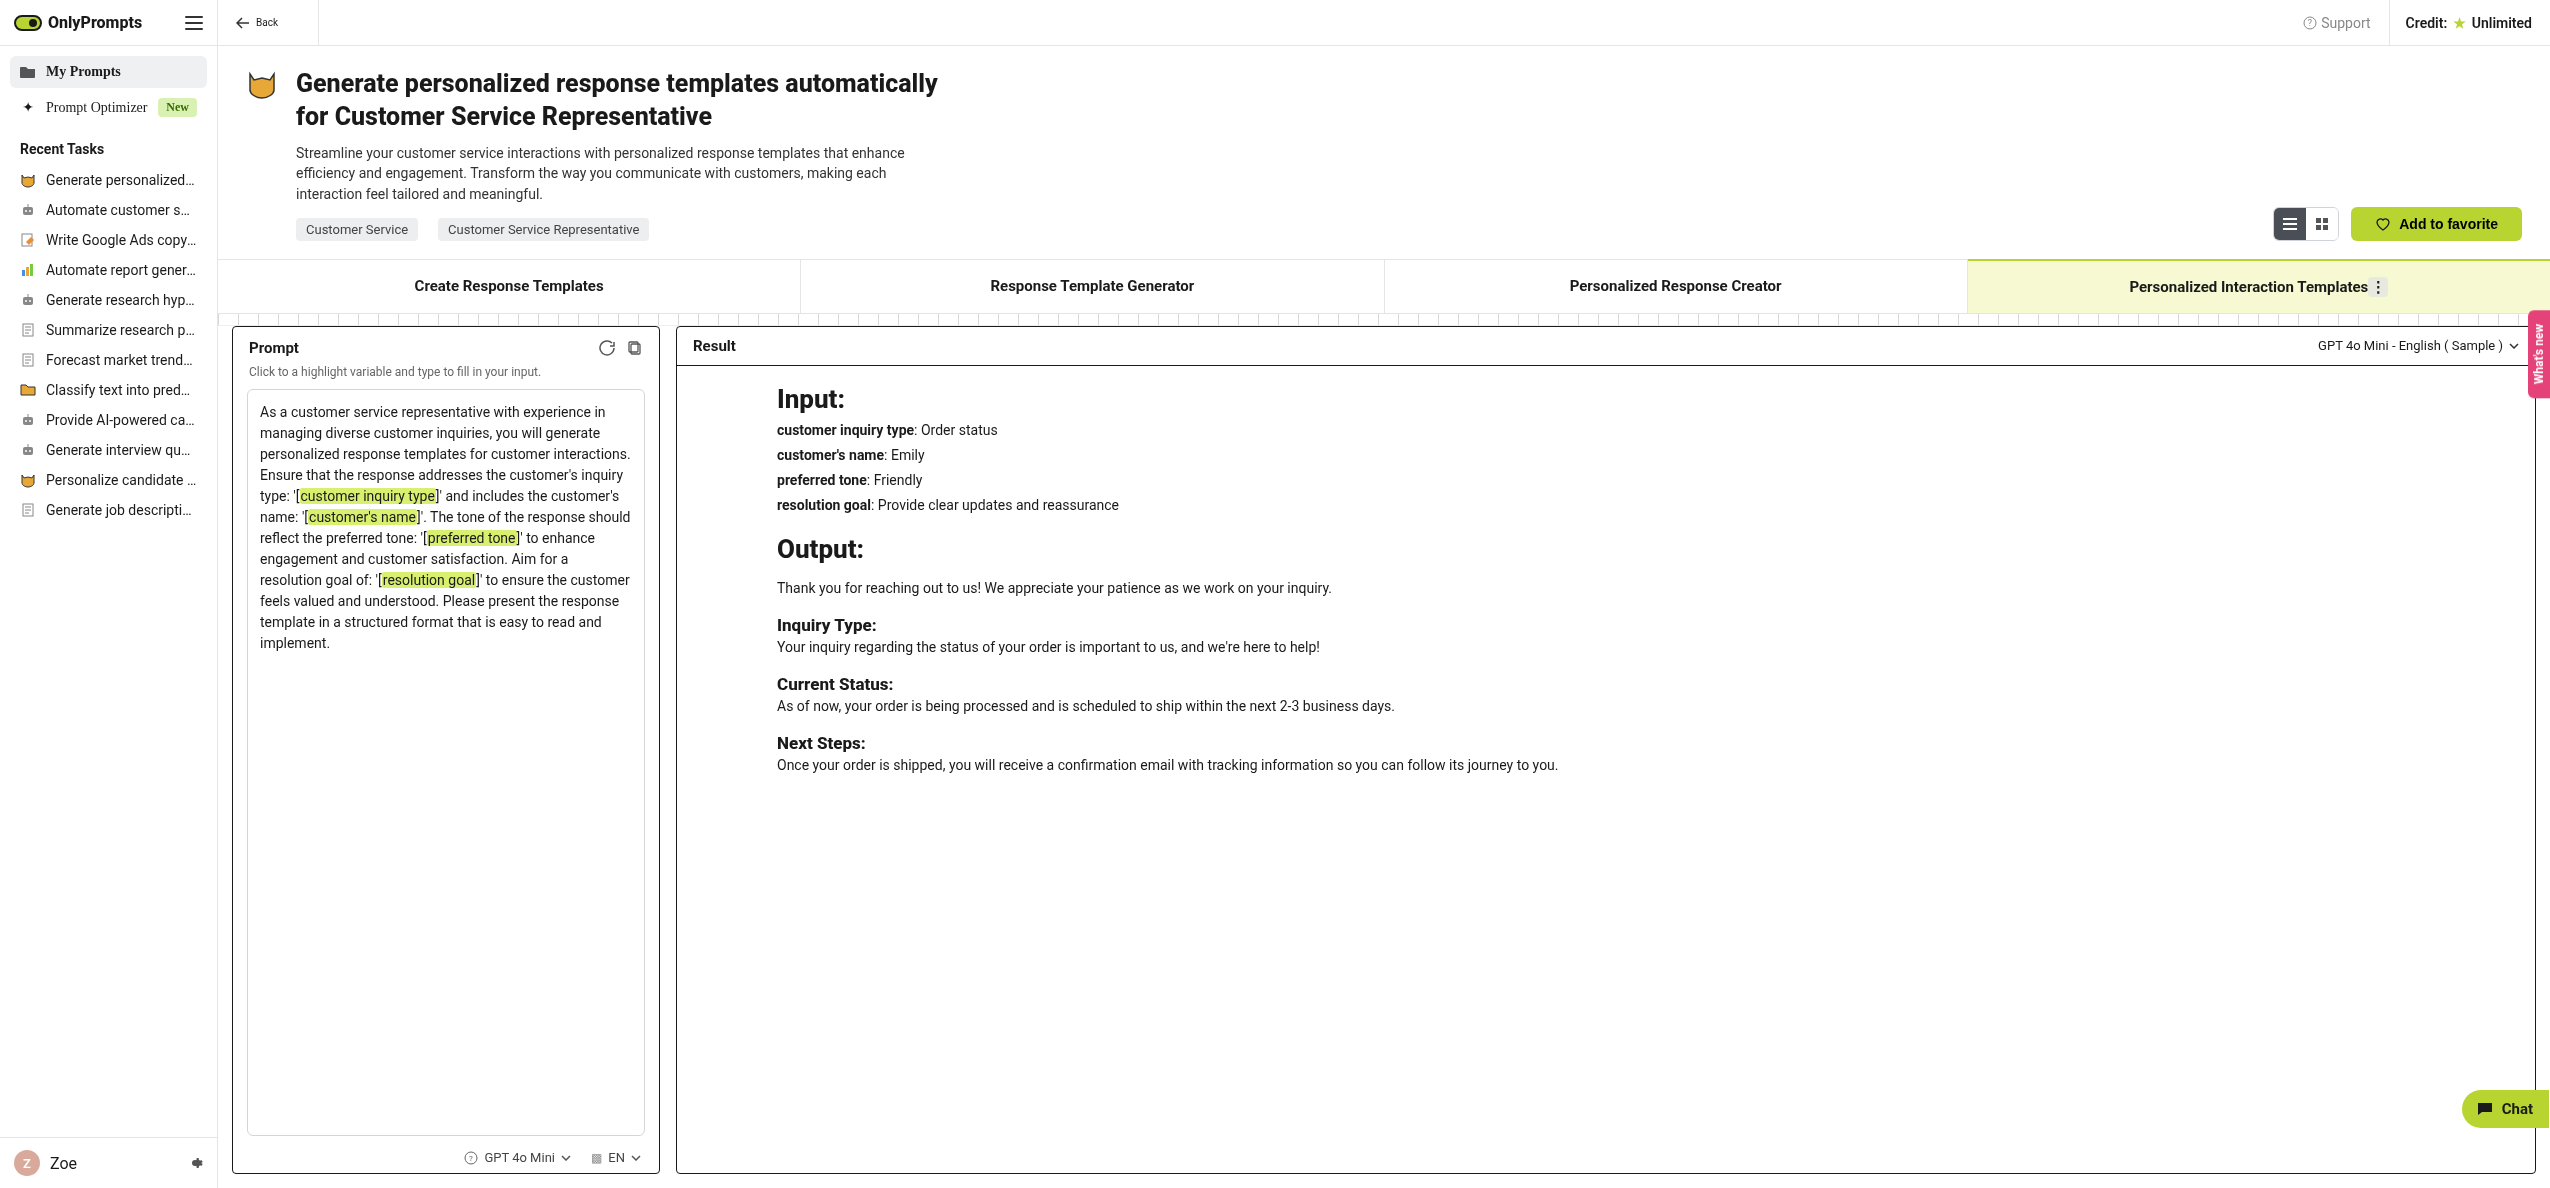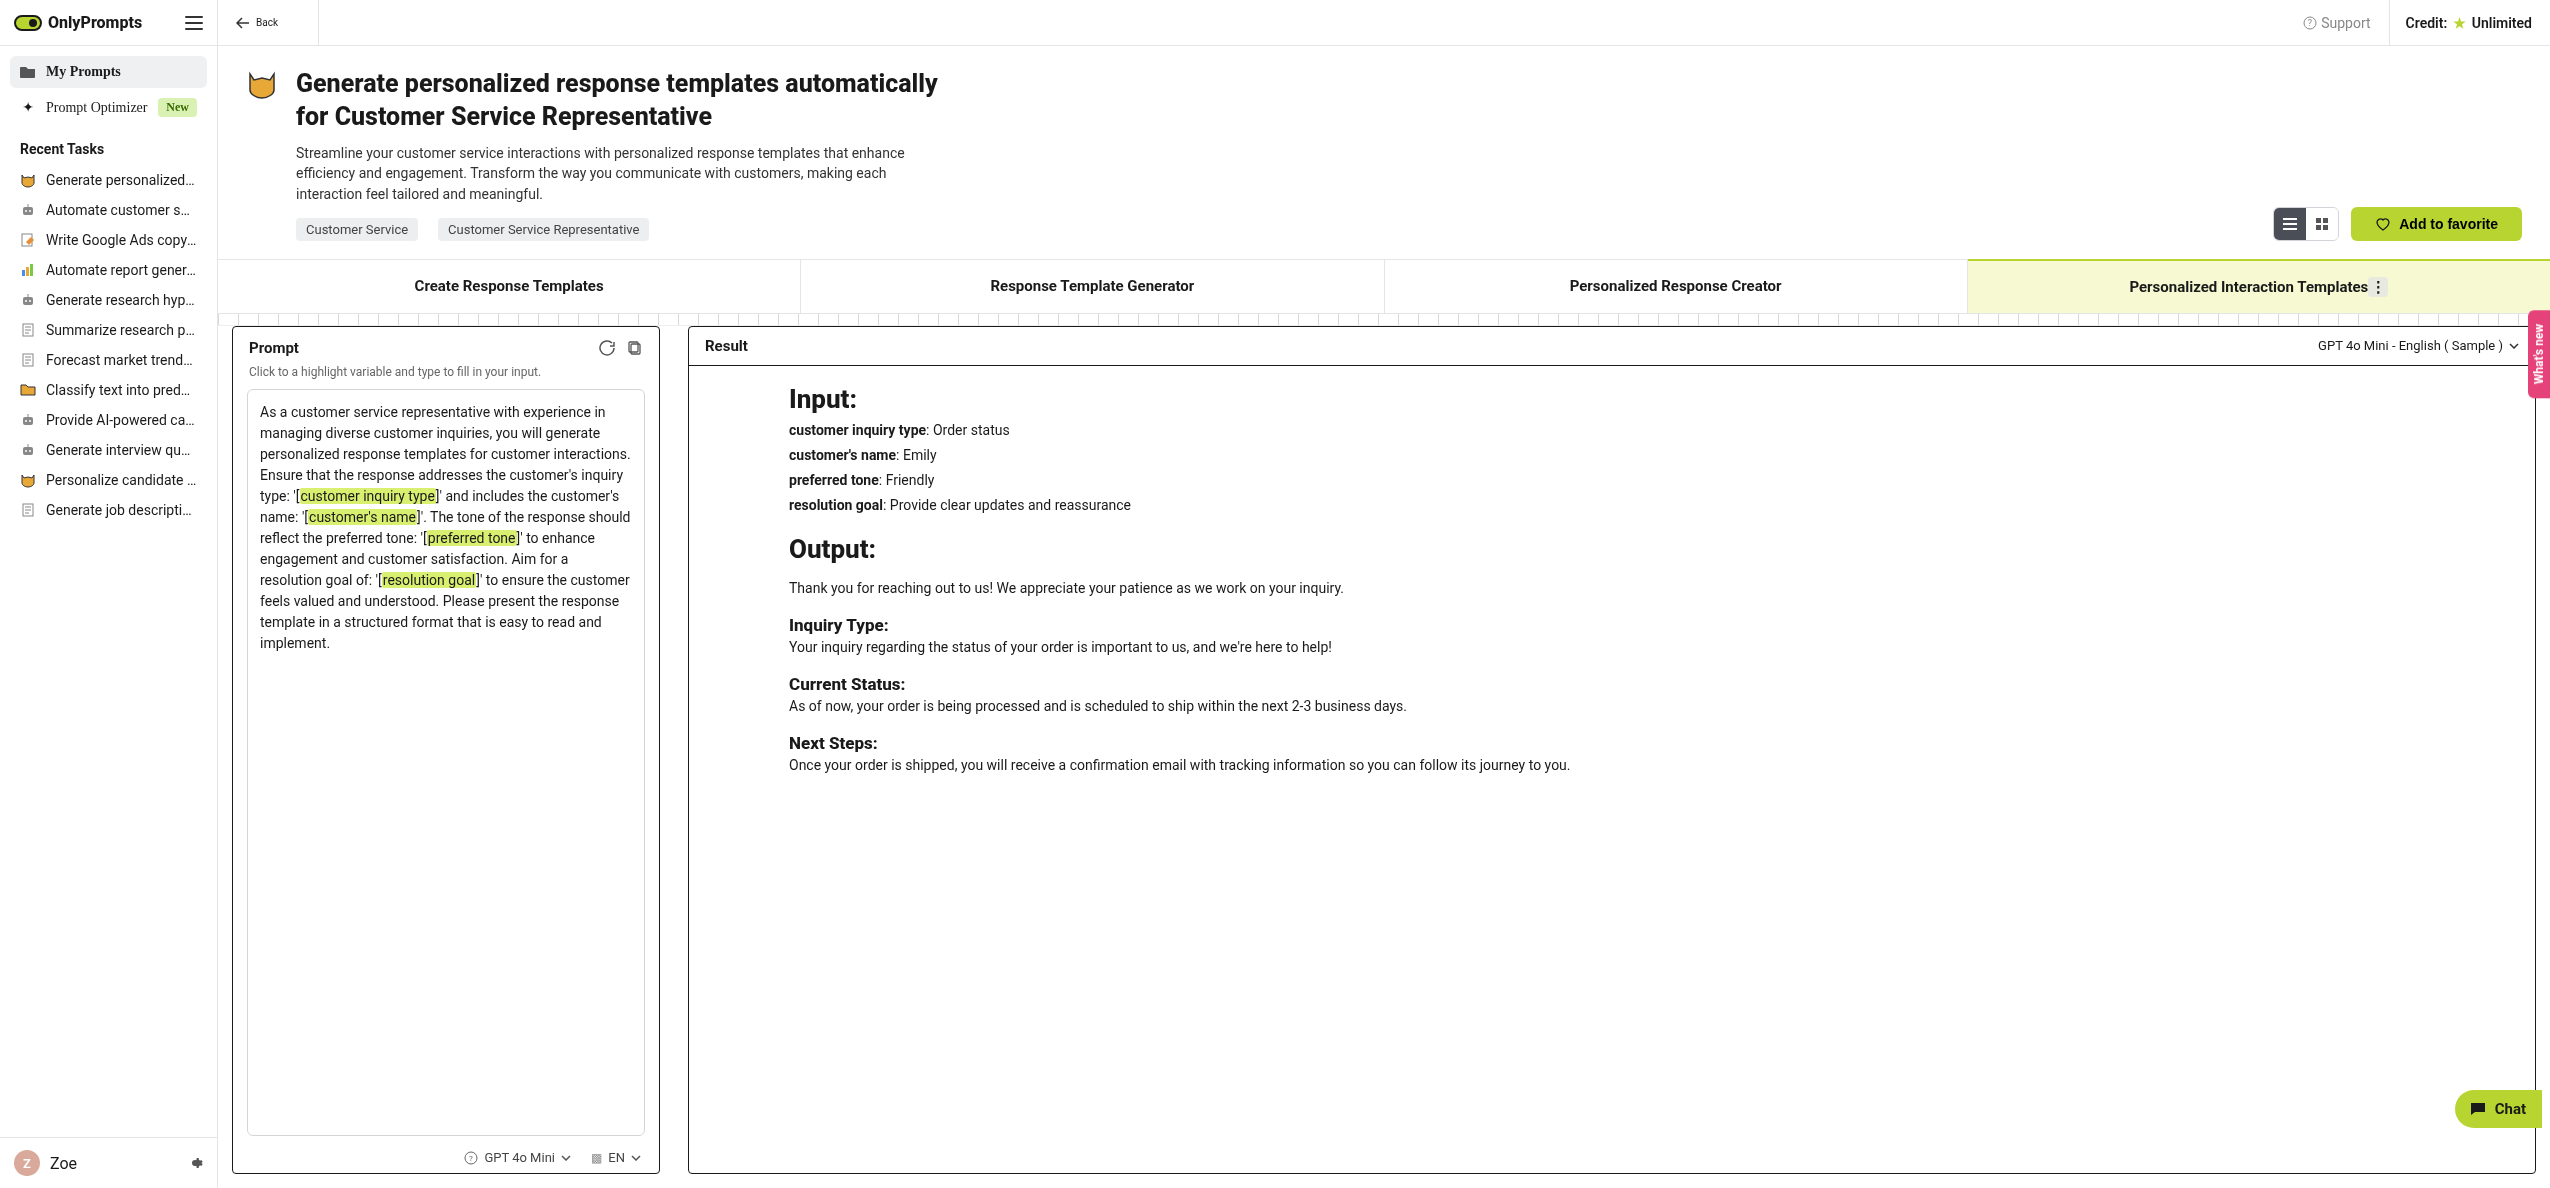--- a/index.html
+++ b/index.html
@@ -55,21 +55,21 @@
 
 
 .tabs { display: flex; border-top: 1px solid #e5e5e5; border-bottom: 1px solid #e5e5e5; }
 .tab { flex: 1; padding: 16px 18px; font-size: 15px; font-weight: 700; border-right: 1px solid #e5e5e5; cursor: pointer; display: flex; align-items: center; justify-content: center; }
 .tab:last-child { border-right: none; }
 .tab.active { background: #f6f9d2; border-top: 2px solid #b8d430; margin-top: -1px; }
 .tab-more { width: 20px; height: 20px; background: #e8eae0; border-radius: 4px; display: flex; align-items: center; justify-content: center; cursor: pointer; }
 .ruler { height: 12px; background: repeating-linear-gradient(to right, #d8d8d8 0, #d8d8d8 1px, transparent 1px, transparent 20px); border-bottom: 1px solid #eee; }
 
 
-.content { flex: 1; display: flex; gap: 28px; padding: 0 14px 14px; min-height: 0; overflow: hidden; }
+.content { flex: 1; display: flex; gap: 16px; padding: 0 14px 14px; min-height: 0; overflow: hidden; }
 .panel { flex: 1; border: 1px solid #1a1a1a; border-radius: 4px; display: flex; flex-direction: column; overflow: hidden; margin-top: 0; }
 .panel-left { flex: 0 0 428px; }
 .panel-header { display: flex; align-items: center; justify-content: space-between; padding: 12px 16px 8px; }
 .panel-header h3 { font-size: 15px; font-weight: 700; }
 .panel-actions { display: flex; gap: 12px; }
 .icon-btn { cursor: pointer; color: #555; }
 .hint { font-size: 12px; color: #666; padding: 0 16px 10px; }
 .prompt-box { margin: 0 14px; border: 1px solid #d5d5d5; border-radius: 6px; padding: 12px; font-size: 14px; line-height: 1.5; flex: 1; overflow-y: auto; height: 290px; }
 .hl { background: #d9ef6f; border-radius: 2px; padding: 0 1px; }
 .panel-footer { display: flex; align-items: center; justify-content: flex-end; gap: 20px; padding: 14px 18px 8px; font-size: 13px; color: #444; }
@@ -79,21 +79,21 @@
 .result-header h3 { font-size: 15px; font-weight: 700; }
 .result-meta { font-size: 13px; display: flex; align-items: center; gap: 6px; cursor: pointer; }
 .result-body { flex: 1; overflow-y: auto; padding: 18px 70px 18px 100px; font-size: 14px; }
 .result-body h2 { font-size: 26px; font-weight: 800; margin-bottom: 6px; }
 .result-body h3.sub { font-size: 17px; font-weight: 800; margin-top: 16px; margin-bottom: 2px; }
 .result-body p { line-height: 1.5; margin-bottom: 4px; }
 .result-body .kv strong { font-weight: 700; }
 
 
 .whats-new { position: fixed; right: 0; top: 310px; background: #e6427a; color: #fff; writing-mode: vertical-rl; transform: rotate(180deg); padding: 14px 4px; font-size: 12px; font-weight: 700; border-radius: 0 6px 6px 0; cursor: pointer; }
-.chat-btn { position: fixed; right: 8px; bottom: 60px; background: #b8d430; border-radius: 20px 0 0 20px; padding: 10px 16px 10px 14px; font-weight: 700; font-size: 15px; display: flex; align-items: center; gap: 8px; cursor: pointer; }
+.chat-btn { position: fixed; right: 1px; bottom: 60px; background: #b8d430; border-radius: 20px 0 0 20px; padding: 10px 16px 10px 14px; font-weight: 700; font-size: 15px; display: flex; align-items: center; gap: 8px; cursor: pointer; }
 
 svg { display: block; }
 </style>
 </head>
 <body>
 
 <div class="app">
 
   <aside class="sidebar">
     <div class="sidebar-header">

